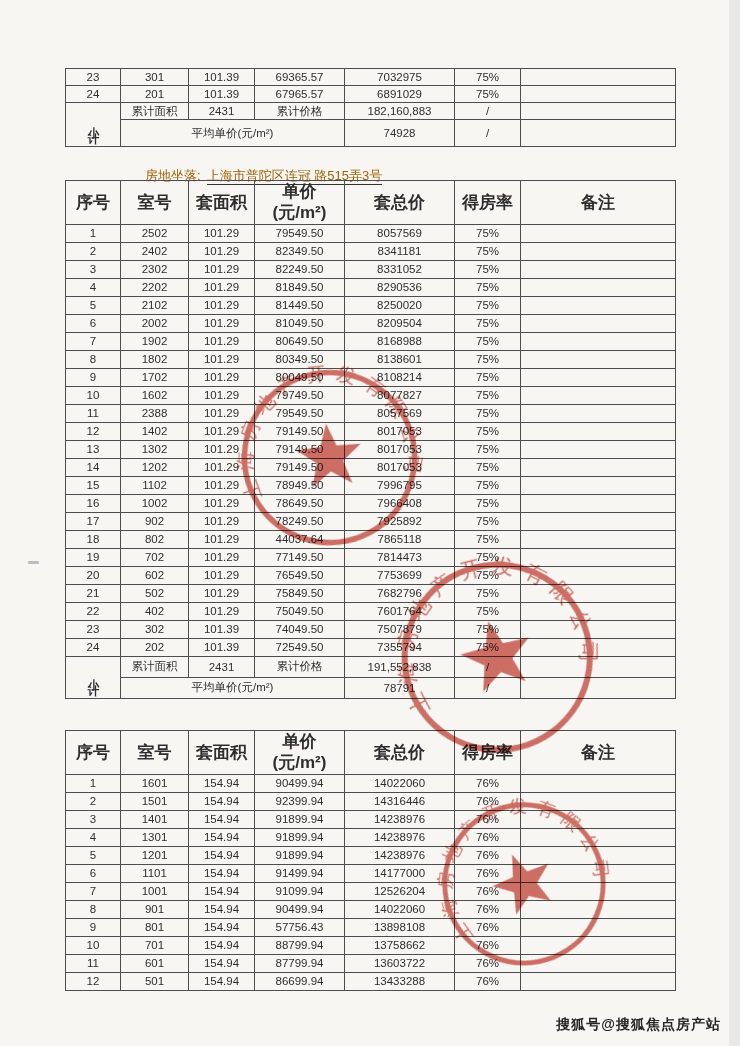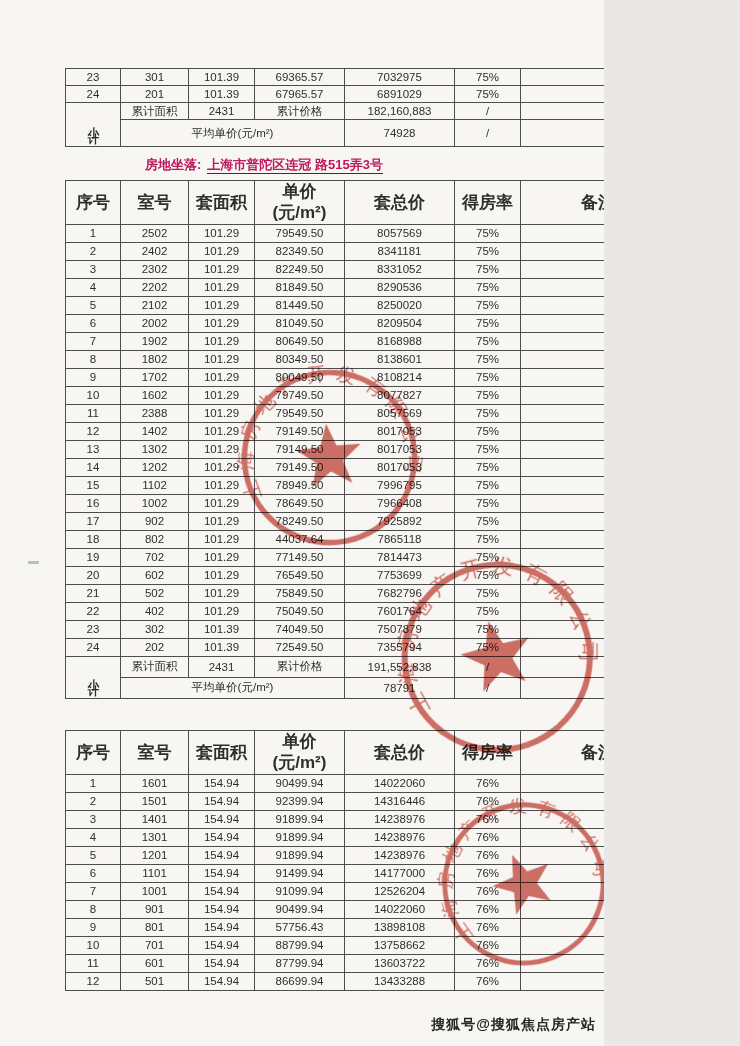--- a/index.html
+++ b/index.html
@@ -2,21 +2,21 @@
 <html><head>
 <meta charset="utf-8">
 <style>
   html,body{margin:0;padding:0;}
   body{
     width:740px;height:1046px;
     font-family:"Liberation Sans","DejaVu Sans",sans-serif;
     background:#e9e8e6;
   }
   .page{
-    position:relative;width:604px;height:1046px;
+    position:relative;width:729px;height:1046px;
     background:#f7f6f3;overflow:hidden;color:#333;
   }
   table.tbl{
     position:absolute;left:65px;width:610px;
     border-collapse:collapse;table-layout:fixed;
     font-size:11.5px;color:#2e2e2e;background:transparent;
   }
   .tbl td,.tbl th{
     border:1px solid #4d4d4d;text-align:center;vertical-align:middle;
     padding:0 2px;overflow:hidden;font-weight:normal;
@@ -31,22 +31,23 @@
   #tbl-mid td{height:17px;}
   #tbl-mid tr.summary-1 td,#tbl-mid tr.summary-2 td{height:20px;}
   #tbl-bot th{height:32px;}
   #tbl-bot td{height:17px;}
   .bold{font-weight:bold;}
   .vert{
     writing-mode:vertical-rl;text-orientation:upright;
     font-weight:bold;letter-spacing:6px;display:inline-block;
   }
   .section-heading{
-    position:absolute;left:145px;font-size:13px;font-weight:bold;color:#be185d;
+    position:absolute;left:145px;font-size:13px;font-weight:normal;color:#a16207;
     white-space:nowrap;
+    margin-top:11px;
   }
   #heading-mid{top:156px;}
   #heading-bot{top:712px;}
   .addr-underline{border-bottom:1.5px solid #333;padding-bottom:1px;margin-left:6px;}
   .heading-suffix{margin-left:6px;}
   #stamp-layer{position:absolute;left:0;top:0;width:740px;height:1046px;pointer-events:none;}
   .stamp{opacity:0.72;mix-blend-mode:multiply;filter:blur(0.3px);}
   .watermark{
     position:absolute;right:8px;top:1016px;font-size:14px;font-weight:bold;
     color:#262626;letter-spacing:1px;white-space:nowrap;text-align:center;

